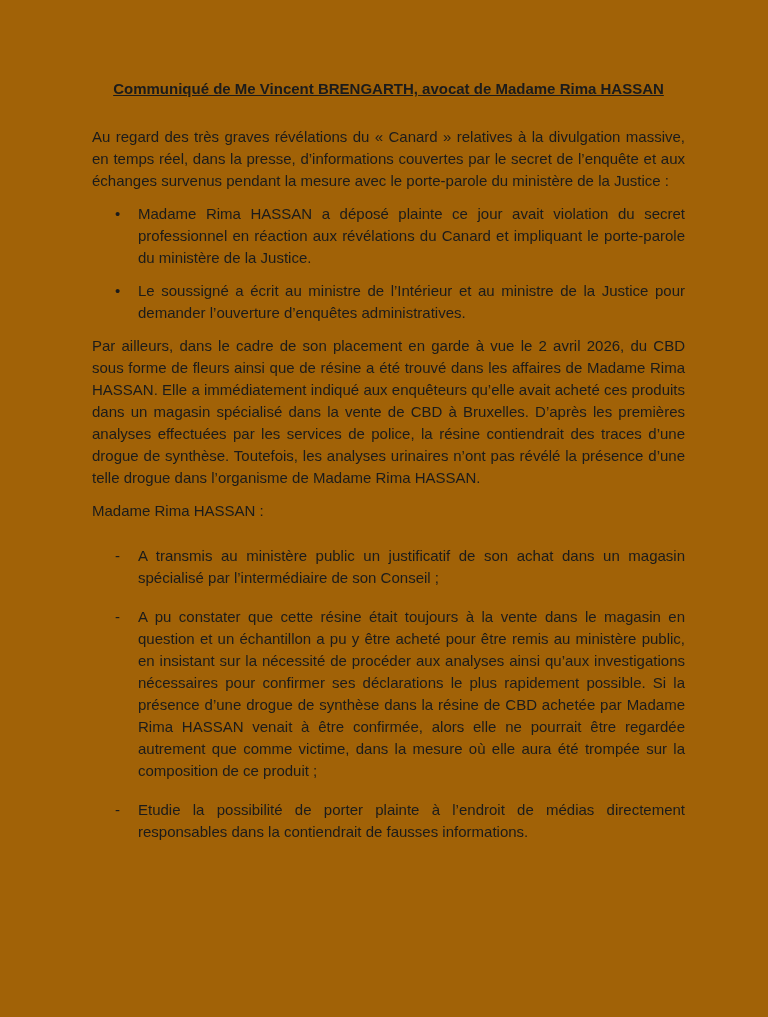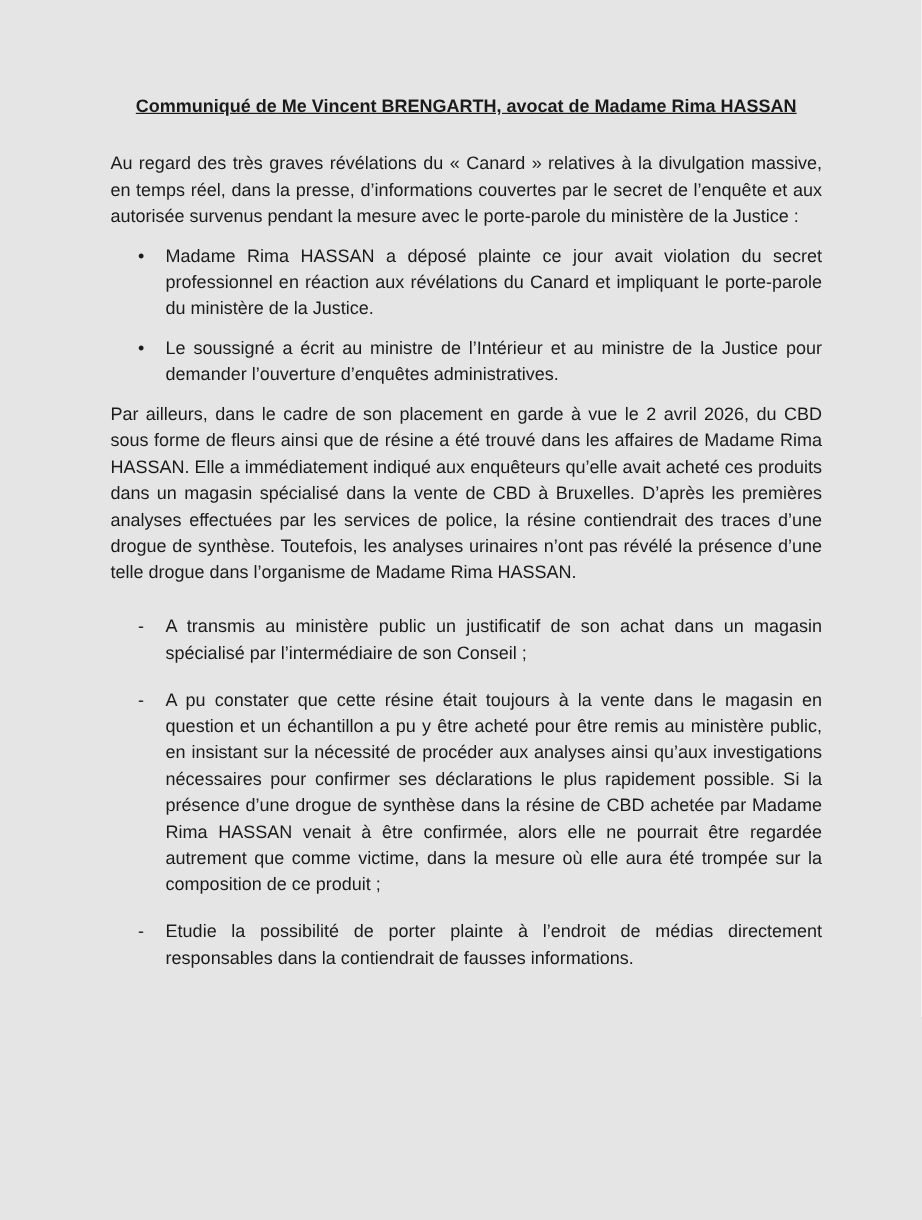--- a/index.html
+++ b/index.html
@@ -4,21 +4,21 @@
 <style>
   html, body {
     margin: 0;
     padding: 0;
     background: #ffffff;
   }
   .page {
     position: relative;
     width: 768px;
     height: 1017px;
-    background: #e5e5e5;
+    background: #a16207;
     overflow: hidden;
     box-sizing: border-box;
     padding: 78px 83px 20px 92px;
     font-family: "Liberation Sans", "DejaVu Sans", sans-serif;
     font-size: 15px;
     line-height: 22px;
     color: #1b1b1b;
   }
   .doc-title {
     font-size: 15px;
@@ -55,37 +55,38 @@
   }
   .spacer-after-colon { height: 12px; }
 </style>
 </head>
 <body>
 
 <div class="page">
 
   <h1 class="doc-title">Communiqué de Me Vincent BRENGARTH, avocat de Madame Rima HASSAN</h1>
 
-  <p class="para">Au regard des très graves révélations du « Canard » relatives à la divulgation massive, en temps réel, dans la presse, d’informations couvertes par le secret de l’enquête et aux autorisée survenus pendant la mesure avec le porte-parole du ministère de la Justice :</p>
+  <p class="para">Au regard des très graves révélations du « Canard » relatives à la divulgation massive, en temps réel, dans la presse, d’informations couvertes par le secret de l’enquête et aux échanges survenus pendant la mesure avec le porte-parole du ministère de la Justice :</p>
 
   <div class="list">
     <div class="li li-bullet">
       <span class="marker">•</span>
       <span class="li-text">Madame Rima HASSAN a déposé plainte ce jour avait violation du secret professionnel en réaction aux révélations du Canard et impliquant le porte-parole du ministère de la Justice.</span>
     </div>
     <div class="li li-bullet">
       <span class="marker">•</span>
       <span class="li-text">Le soussigné a écrit au ministre de l’Intérieur et au ministre de la Justice pour demander l’ouverture d’enquêtes administratives.</span>
     </div>
   </div>
 
   <p class="para">Par ailleurs, dans le cadre de son placement en garde à vue le 2 avril 2026, du CBD sous forme de fleurs ainsi que de résine a été trouvé dans les affaires de Madame Rima HASSAN. Elle a immédiatement indiqué aux enquêteurs qu’elle avait acheté ces produits dans un magasin spécialisé dans la vente de CBD à Bruxelles. D’après les premières analyses effectuées par les services de police, la résine contiendrait des traces d’une drogue de synthèse. Toutefois, les analyses urinaires n’ont pas révélé la présence d’une telle drogue dans l’organisme de Madame Rima HASSAN.</p>
 
 
 
+  <p class="para">Madame Rima HASSAN :</p>
 
   <div class="spacer-after-colon"></div>
 
   <div class="list">
     <div class="li li-dash">
       <span class="marker">-</span>
       <span class="li-text">A transmis au ministère public un justificatif de son achat dans un magasin spécialisé par l’intermédiaire de son Conseil ;</span>
     </div>
     <div class="li li-dash">
       <span class="marker">-</span>

